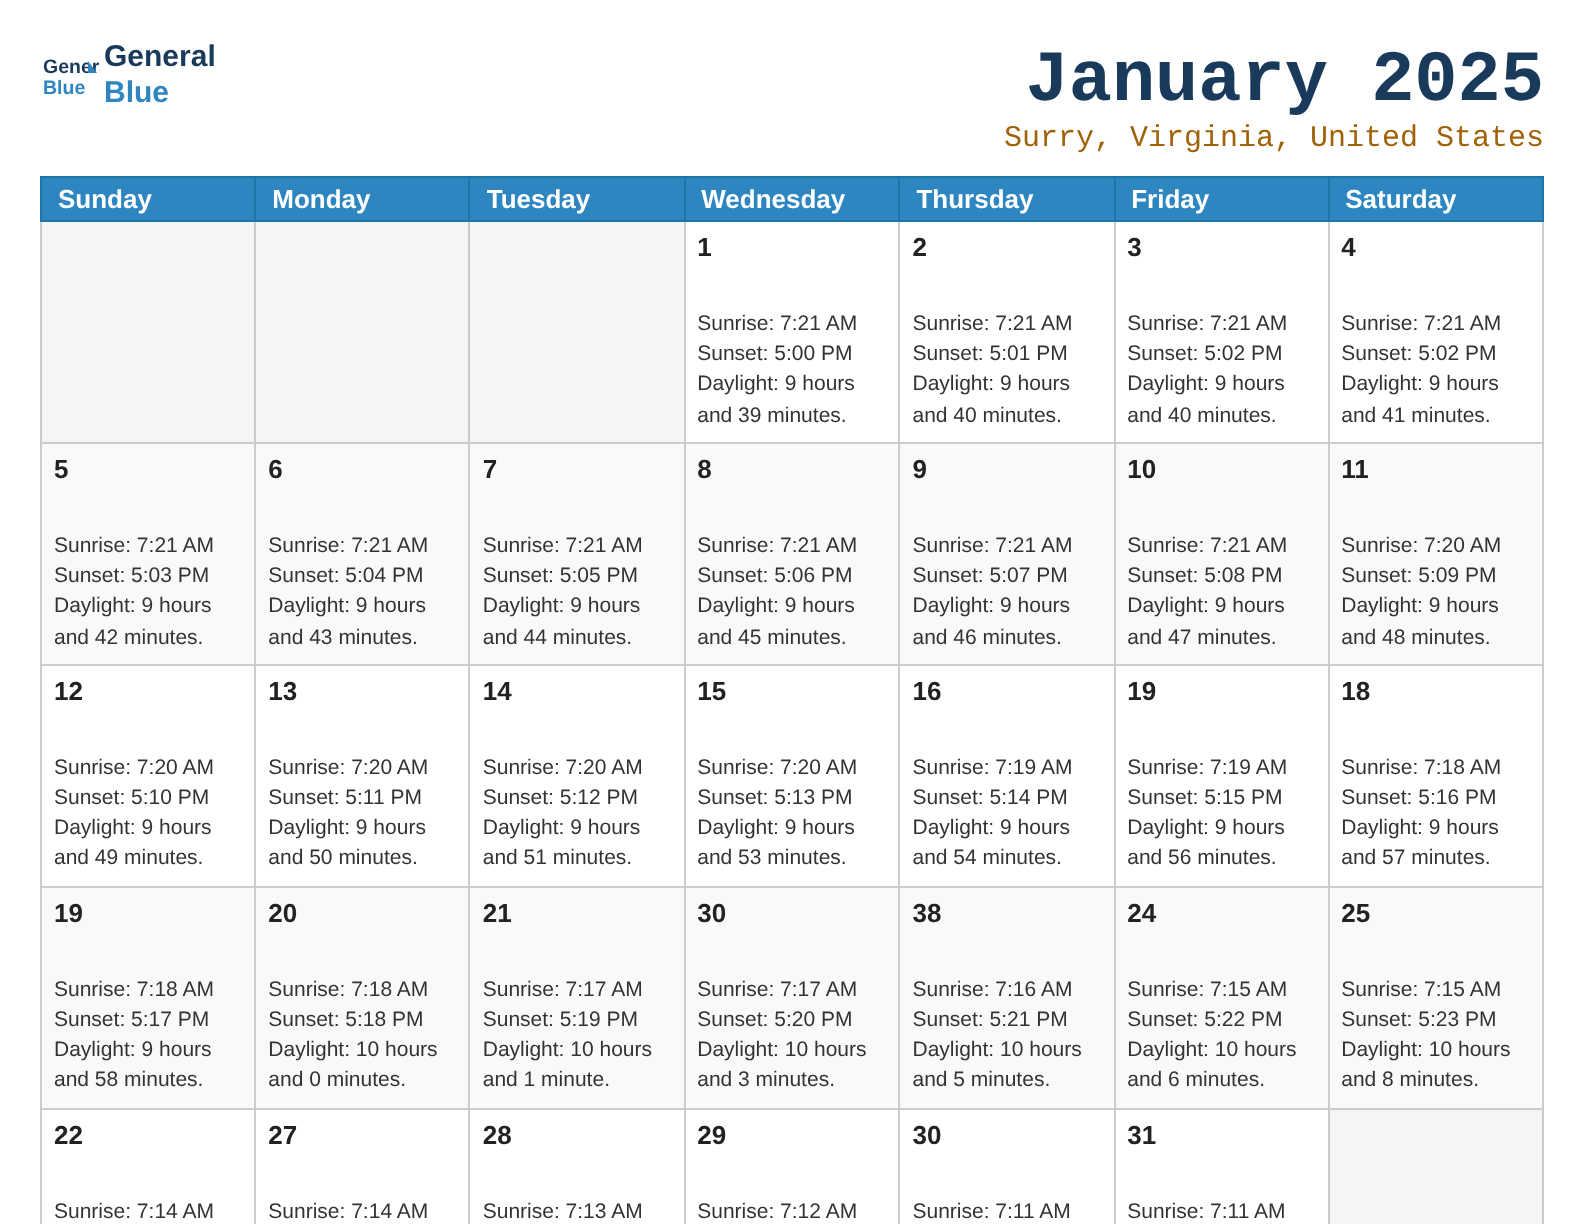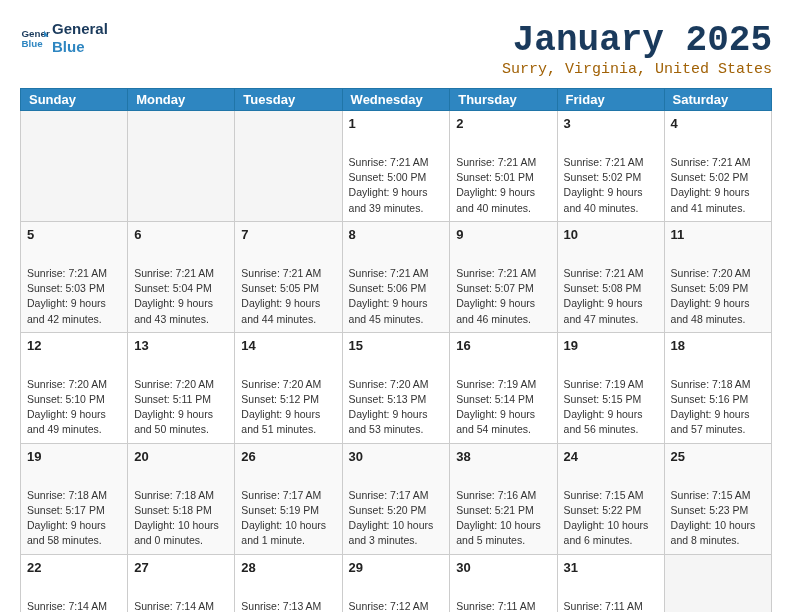--- a/index.html
+++ b/index.html
@@ -198,21 +198,21 @@
       <tr>
         <td>
           <span class="day-num">19</span>
           <div class="cell-content">Sunrise: 7:18 AM<br>Sunset: 5:17 PM<br>Daylight: 9 hours and 58 minutes.</div>
         </td>
         <td>
           <span class="day-num">20</span>
           <div class="cell-content">Sunrise: 7:18 AM<br>Sunset: 5:18 PM<br>Daylight: 10 hours and 0 minutes.</div>
         </td>
         <td>
-          <span class="day-num">26</span>
+          <span class="day-num">21</span>
           <div class="cell-content">Sunrise: 7:17 AM<br>Sunset: 5:19 PM<br>Daylight: 10 hours and 1 minute.</div>
         </td>
         <td>
           <span class="day-num">30</span>
           <div class="cell-content">Sunrise: 7:17 AM<br>Sunset: 5:20 PM<br>Daylight: 10 hours and 3 minutes.</div>
         </td>
         <td>
           <span class="day-num">38</span>
           <div class="cell-content">Sunrise: 7:16 AM<br>Sunset: 5:21 PM<br>Daylight: 10 hours and 5 minutes.</div>
         </td>

